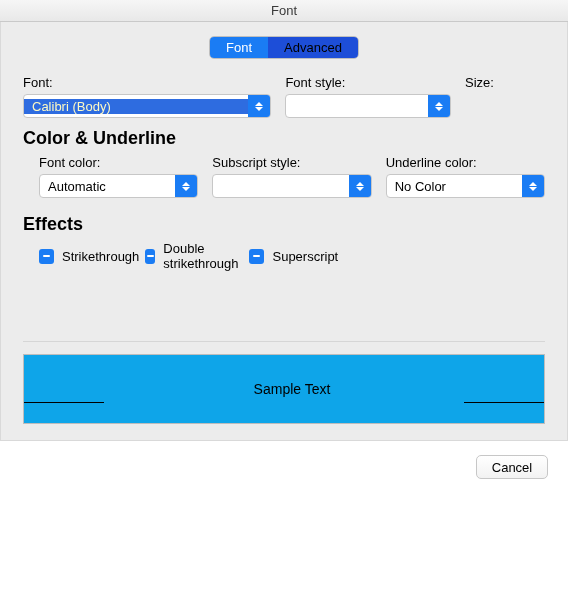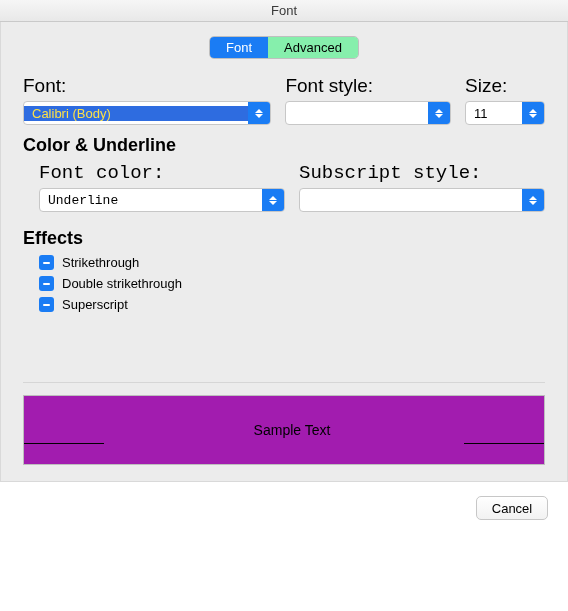--- a/index.html
+++ b/index.html
@@ -29,51 +29,51 @@
 }
 .seg-wrap { text-align: center; margin-bottom: 16px; }
 .seg {
   display: inline-flex;
   border: 1px solid #bfbfbf;
   border-radius: 5px;
   overflow: hidden;
 }
 .seg button {
   border: none;
-  background: #86efac;
+  background: #1d4ed8;
   padding: 3px 16px;
   font-size: 13px;
   cursor: pointer;
 }
 .seg button.active {
   background: #1a7cf4;
   color: #fff;
 }
 .row { display: flex; gap: 14px; margin-bottom: 10px; }
 .col { display: flex; flex-direction: column; }
-.col label, .label { font-size: 19px; color: #000; margin-bottom: 4px; }
+.col label, .label { font-size: 13px; color: #000; margin-bottom: 4px; }
 .select {
   display: flex;
   align-items: center;
   background: #fff;
   border: 1px solid #c7c7c7;
   border-radius: 4px;
   height: 24px;
   overflow: hidden;
 }
 .select .value {
   flex: 1;
   padding: 0 8px;
   font-size: 13px;
   white-space: nowrap;
   overflow: hidden;
 }
 .select.highlighted .value {
   background: #2e6ce0;
-  color: #fde047;
+  color: #fef9c3;
 }
 .select .arrow {
   width: 22px;
   height: 100%;
   background: #1a7cf4;
   display: flex;
   flex-direction: column;
   align-items: center;
   justify-content: center;
   gap: 1px;
@@ -81,38 +81,38 @@
 .select .arrow::before, .select .arrow::after {
   content: "";
   width: 0; height: 0;
   border-left: 4px solid transparent;
   border-right: 4px solid transparent;
 }
 .select .arrow::before { border-bottom: 4px solid #fff; }
 .select .arrow::after  { border-top: 4px solid #fff; }
 .section-title { font-weight: bold; font-size: 18px; margin: 8px 0 6px 0; }
 .indent { padding-left: 16px; }
-.row2 { display: flex; gap: 14px; margin-bottom: 16px; font-family: Liberation Mono, monospace; }
+.row2 { display: flex; gap: 14px; margin-bottom: 16px; }
 .checks { display: flex; margin-top: 6px; }
-.checks-col { display: flex; flex-direction: column; gap: 6px; }
+.checks-col { display: flex; flex-direction: row; gap: 6px; }
 .check { display: flex; align-items: center; gap: 8px; font-size: 13px; }
 .check .box {
   width: 15px; height: 15px;
   border-radius: 3px;
   background: #1a7cf4;
   display: flex; align-items: center; justify-content: center;
 }
 .check .box .inner {
   width: 7px; height: 2px;
   background: #fff;
   border-radius: 1px;
 }
 .hr { border: none; border-top: 1px solid #d6d6d6; margin-top: 70px; margin-bottom: 12px; }
 .preview-box {
-  background: #a21caf;
+  background: #0ea5e9;
   border: 1px solid #bdbdbd;
   height: 70px;
   position: relative;
   display: flex;
   align-items: center;
   justify-content: center;
   font-size: 14px;
 }
 .preview-box .uline {
   position: absolute;
@@ -170,41 +170,44 @@
     </div>
     <div class="col" style="flex:1">
       <label>Font style:</label>
       <div class="select">
         <span class="value"></span>
         <span class="arrow"></span>
       </div>
     </div>
     <div class="col" style="width:80px">
       <label>Size:</label>
-      <div class="select">
-        <span class="value">11</span>
-        <span class="arrow"></span>
-      </div>
     </div>
   </div>
 
   <div class="section-title">Color &amp; Underline</div>
 
   <div class="row2 indent">
     <div class="col" style="flex:1">
       <label>Font color:</label>
       <div class="select">
-        <span class="value">Underline</span>
+        <span class="value">Automatic</span>
         <span class="arrow"></span>
       </div>
     </div>
     <div class="col" style="flex:1">
       <label>Subscript style:</label>
       <div class="select">
         <span class="value"></span>
+        <span class="arrow"></span>
+      </div>
+    </div>
+    <div class="col" style="flex:1">
+      <label>Underline color:</label>
+      <div class="select">
+        <span class="value">No Color</span>
         <span class="arrow"></span>
       </div>
     </div>
   </div>
 
   <div class="section-title" style="">Effects</div>
 
   <div class="checks indent">
     <div class="checks-col" style="width:235px">
       <div class="check">

